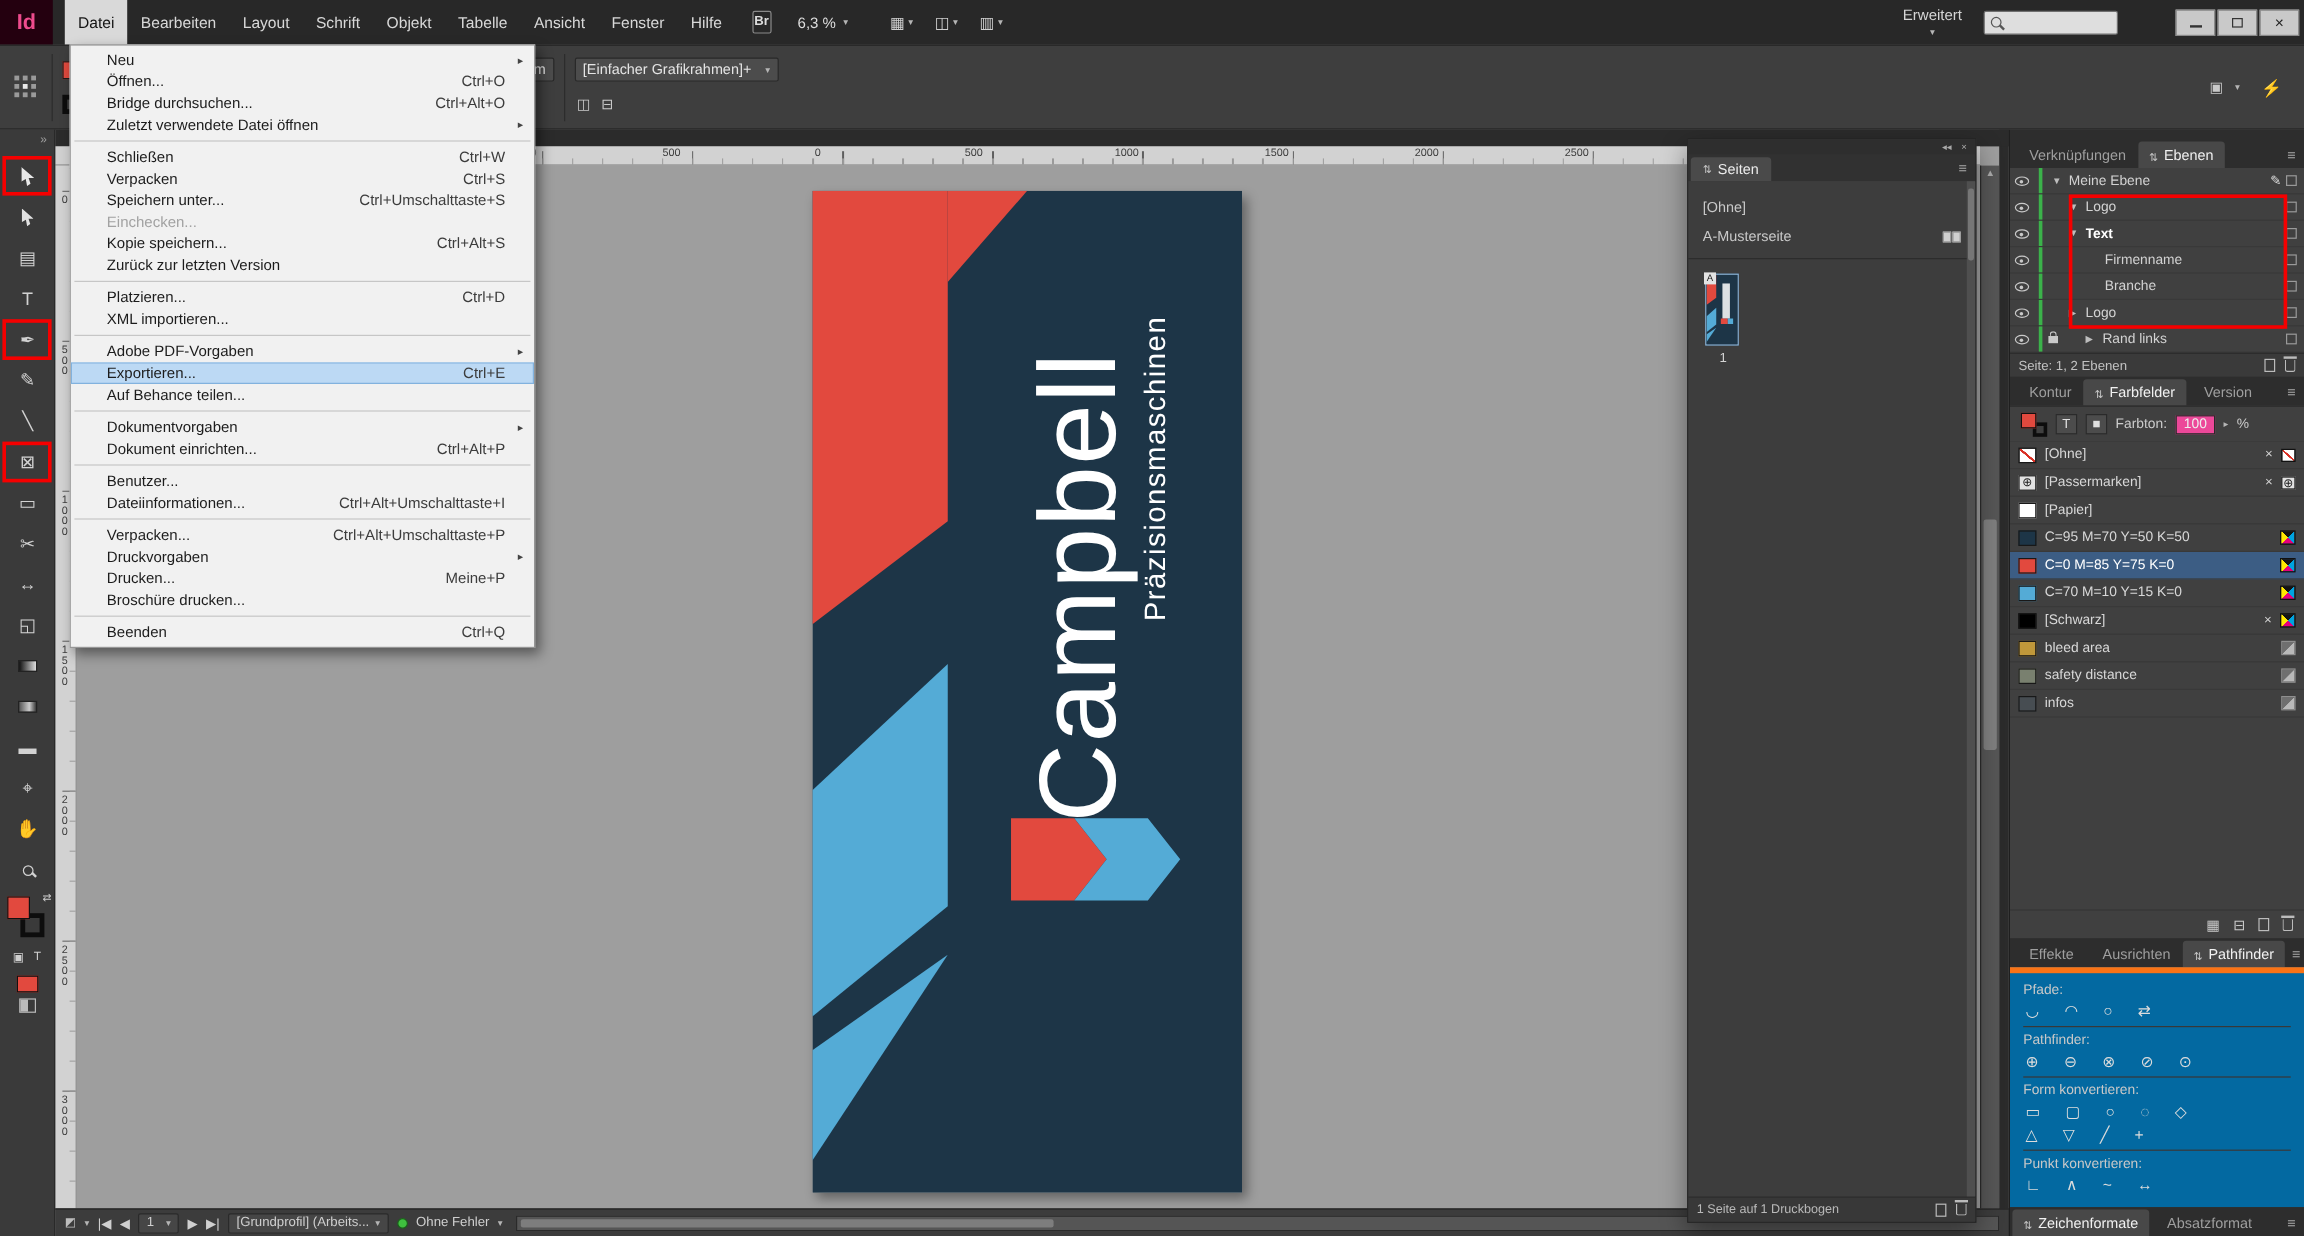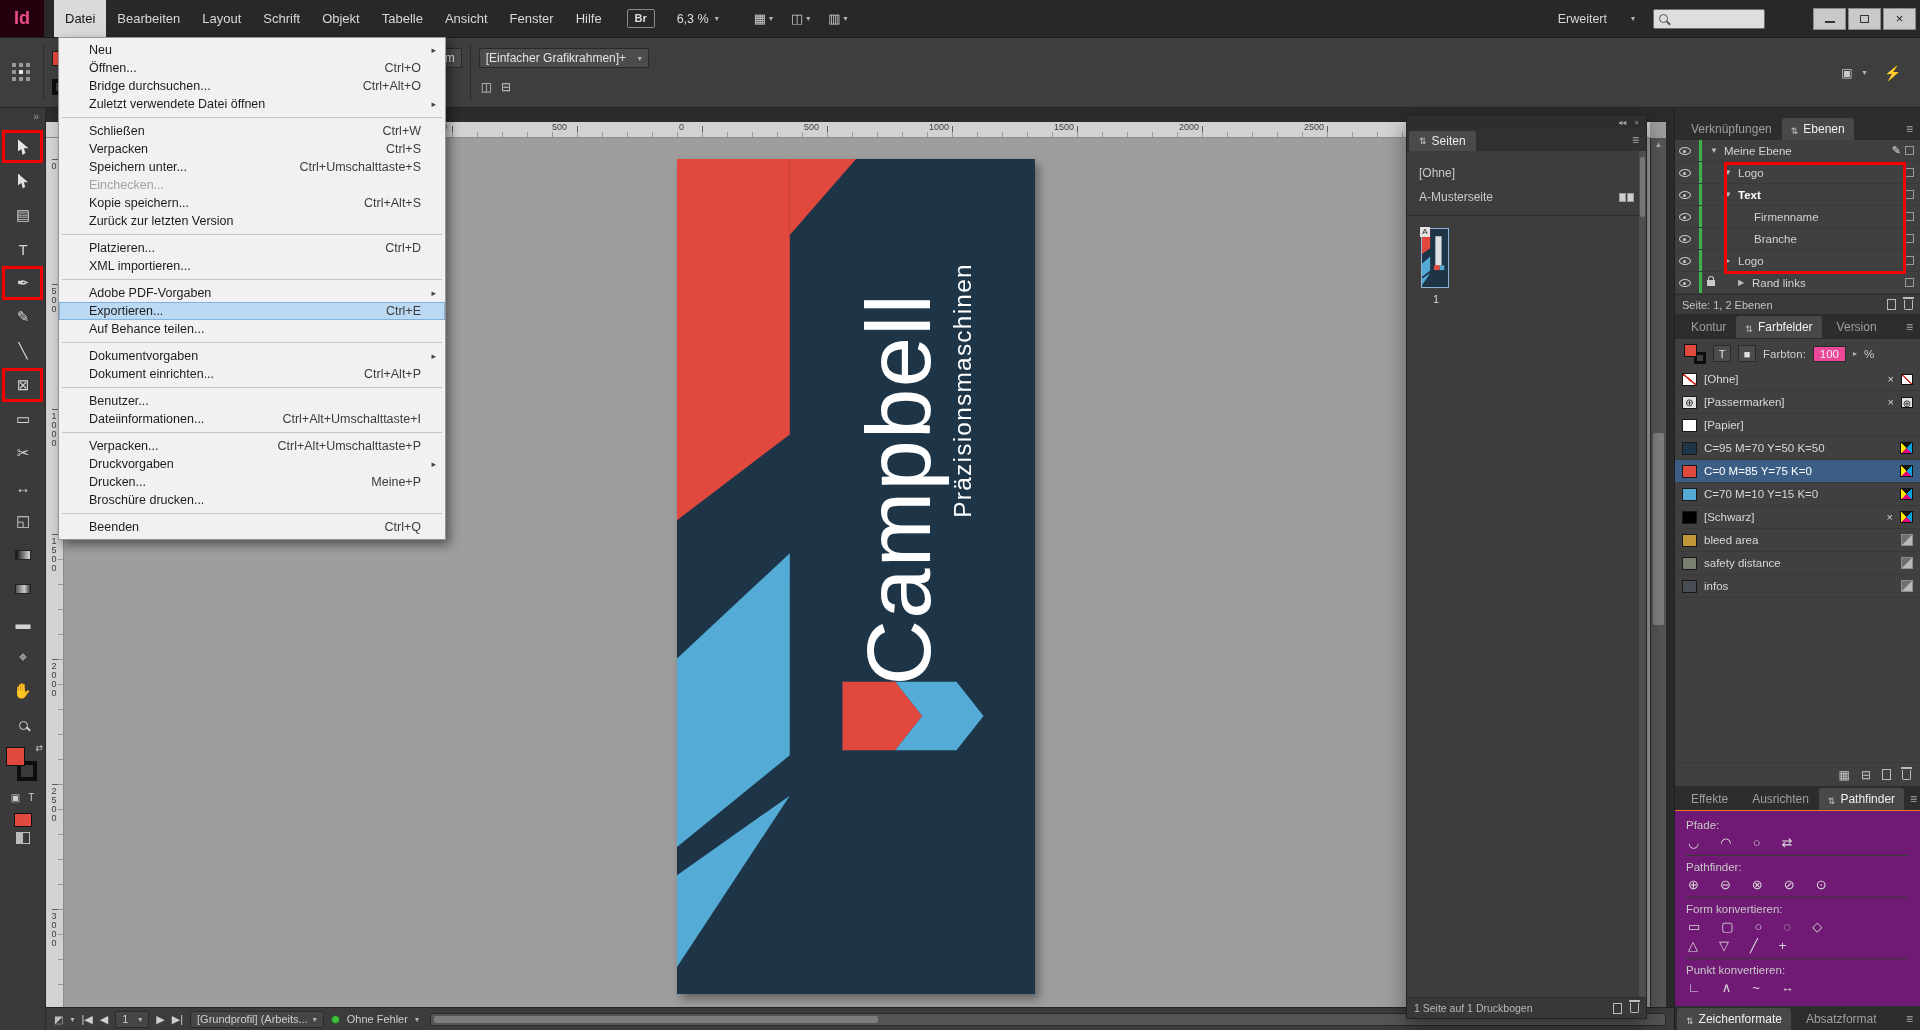--- a/index.html
+++ b/index.html
@@ -5,27 +5,27 @@
   * { box-sizing: border-box; margin: 0; padding: 0; }
   html,body { width:1920px; height:1030px; overflow:hidden; }
   body { font-family:"Liberation Sans", sans-serif; background:#9e9e9e; position:relative; color:#d6d6d6; }
 
   
   #menubar { position:absolute; left:0; top:0; width:1920px; height:37px; background:#282828; display:flex; align-items:center; z-index:60; }
   #app-logo { width:44px; height:37px; background:#24000f; color:#ee4b8d; font-weight:bold; font-size:18px; line-height:37px; text-align:center; flex:none; }
   #main-menus { display:flex; margin-left:10px;justify-content:center; }
   .mitem { padding:0 11px; height:37px; line-height:37px; font-size:13px; color:#d8d8d8; cursor:default; }
   .mitem.open { background:#d9d9d9; color:#141414; }
-  .br-btn { margin-left:14px; width:28px; height:19px; border:1px solid #8a8a8a; border-radius:2px; font-size:11px; font-weight:bold; color:#ddd; text-align:center; line-height:17px; }
+  .br-btn { margin-left:14px; width:16px; height:19px; border:1px solid #8a8a8a; border-radius:2px; font-size:11px; font-weight:bold; color:#ddd; text-align:center; line-height:17px; }
   .zoom-combo { margin-left:16px; display:flex; align-items:center; gap:6px; font-size:12.5px; color:#ddd; padding:2px 6px; }
   .car { font-size:8px; color:#b5b5b5; }
   .view-group { display:flex; align-items:center; gap:4px; margin-left:22px; color:#cfcfcf; }
   .view-group .vg { display:flex; align-items:center; gap:3px; padding:0 7px; font-size:13px; }
   .spacer { flex:1; }
-  .workspace { display:flex; align-items:center; gap:24px; font-size:12.5px; color:#d5d5d5; margin-right:18px; }
+  .workspace { display:flex; align-items:center; gap:2px; font-size:12.5px; color:#d5d5d5; margin-right:18px;flex-direction:column; }
   .searchbox { width:112px; height:20px; background:#dedede; border:1px solid #6f6f6f; border-radius:2px; display:flex; align-items:center; padding:0 5px; gap:5px; margin-right:48px; }
   .zoom-ico { display:inline-block; width:9px; height:9px; border:1.5px solid #555; border-radius:50%; position:relative; flex:none; }
   .zoom-ico::after { content:""; position:absolute; width:5px; height:1.5px; background:#555; transform:rotate(45deg); right:-4px; bottom:-1px; }
   .winbtns { display:flex; gap:2px; margin-right:4px; }
   .winbtn { width:33px; height:22px; background:#c9c9c9; border:1px solid #8a8a8a; position:relative; }
   .winbtn .g-min { position:absolute; left:11px; bottom:6px; width:10px; height:2px; background:#333; }
   .winbtn .g-restore { position:absolute; left:11px; top:6px; width:9px; height:8px; border:1px solid #333; background:#c9c9c9; }
   .winbtn .g-restore::before { content:""; position:absolute; left:2px; top:-3px; width:9px; height:8px; border:1px solid #333; z-index:-1; }
   .winbtn .g-close { position:absolute; left:0; top:0; width:100%; height:100%; color:#222; font-size:13px; line-height:20px; text-align:center; }
 
@@ -173,21 +173,21 @@
   .x-ico { display:none; color:#d6d6d6; font-size:11px; }
   .x-ico.show { display:block; }
   .mini-chip { display:none; width:12px; height:11px; border:1px solid #111; }
   .mini-chip.chip-none, .mini-chip.chip-reg { display:block; }
   .cmyk { display:none; width:13px; height:12px; border:1px solid #111; }
   .cmyk.show { display:block; background:conic-gradient(from 45deg,#00a3e0 0 90deg,#e5007d 90deg 180deg,#ffe800 180deg 270deg,#141414 270deg 360deg); }
   .grp { display:none; width:12px; height:12px; border:1px solid #8f8f8f; }
   .grp.show { display:block; background:linear-gradient(135deg,#6f6f6f 0 48%,#b9b9b9 52%); }
   .sw-space { flex:1; background:#404040; }
   .sw-foot { height:24px; background:#404040; border-top:1px solid #393939; display:flex; align-items:center; justify-content:flex-end; gap:11px; padding:0 9px; color:#c8c8c8; font-size:12px; flex:none; }
-  .pf { background:#701a75; flex:none; padding:3px 11px 6px; font-size:11.5px; color:#c8c8c8; border-top:1px solid #f97316; }
+  .pf { background:#0369a1; flex:none; padding:3px 11px 6px; font-size:11.5px; color:#c8c8c8; border-top:5px solid #f97316; }
   .pf-label { margin:5px 0 2px; }
   .pf-icons { display:flex; gap:21px; font-size:13px; color:#dcdcdc; padding:2px 2px 5px; border-bottom:1px solid #383838; }
   .pf-icons.last { border-bottom:none; }
   .pf-icons.nb { border-bottom:none; padding-bottom:2px; }
 
   
   .annot { position:absolute; border:3px solid #f50000; z-index:90; }
 </style>
 </head>
 <body>

